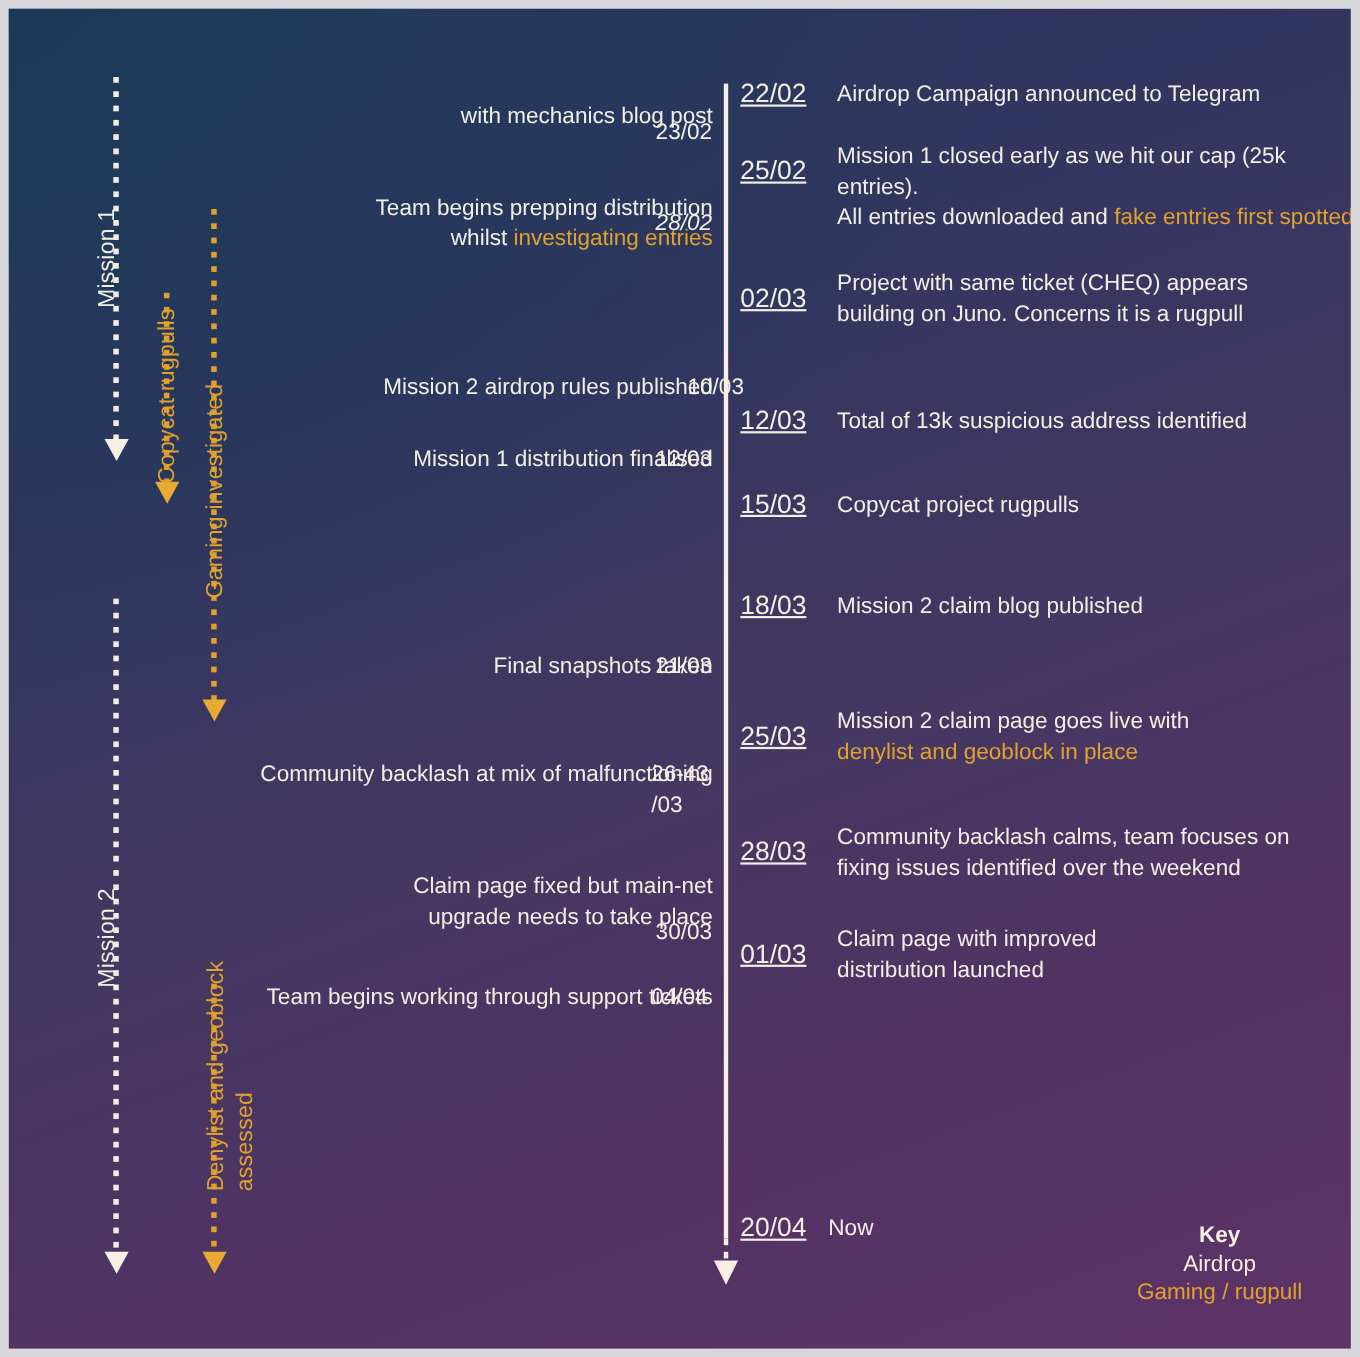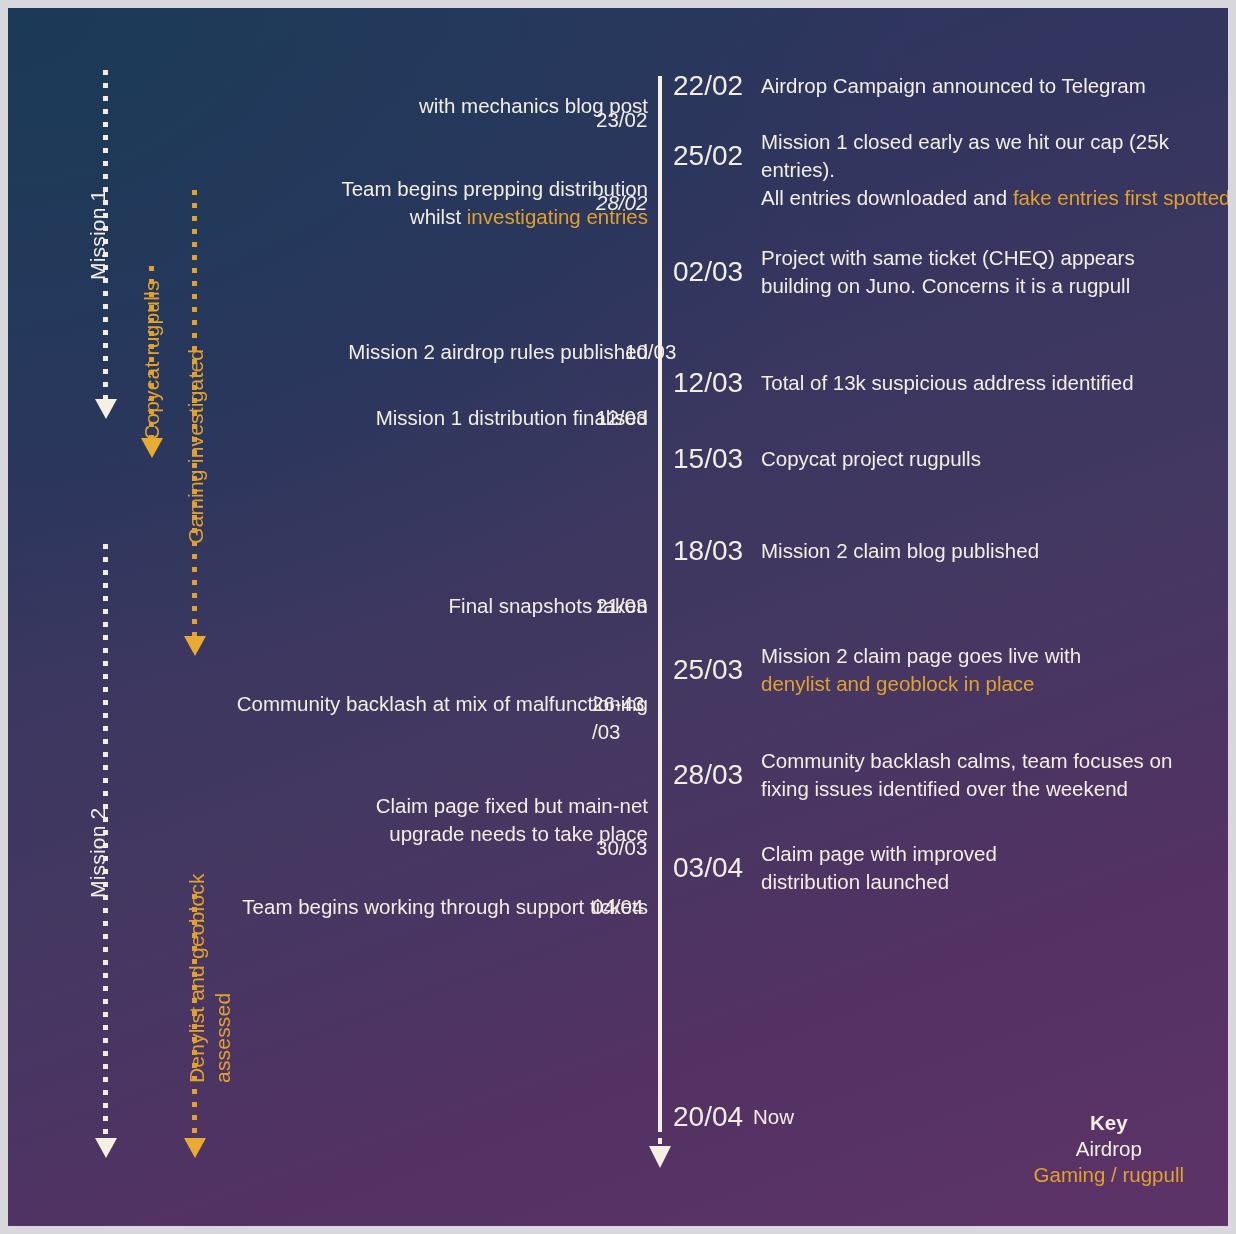--- a/index.html
+++ b/index.html
@@ -93,22 +93,23 @@
     line-height:28px;
     text-align:left;
   }
 
   
   .revent{position:absolute;}
   .revent .rdate{
     position:absolute;left:0;top:0;
     width:72px;
     color:#f3eee4;
-    font-size:28px;
+    font-size:24px;
     line-height:28px;
+    text-decoration:underline;
   }
   .revent .rtext{
     position:absolute;left:88px;top:0;
     width:470px;
     color:#f3eee4;
     font-size:20.5px;
     line-height:28px;
   }
   .orange-txt{color:#e0a12f;}
 
@@ -268,21 +269,21 @@
 
   <div class="revent" style="left:665px;top:739px;">
     <div class="rdate" style="top:14px;">28/03</div>
     <div class="rtext" style="width:490px;">
       <div>Community backlash calms, team focuses on</div>
       <div> fixing issues identified over the weekend</div>
     </div>
   </div>
 
   <div class="revent" style="left:665px;top:832px;">
-    <div class="rdate" style="top:14px;">03/04</div>
+    <div class="rdate" style="top:14px;">01/03</div>
     <div class="rtext" style="width:480px;">
       <div>Claim page with improved</div>
       <div>distribution launched</div>
     </div>
   </div>
 
   <div class="revent" style="left:665px;top:1095px;">
     <div class="rdate">20/04</div>
     <div class="rtext" style="left:80px;width:300px;">
       <div>Now</div>

